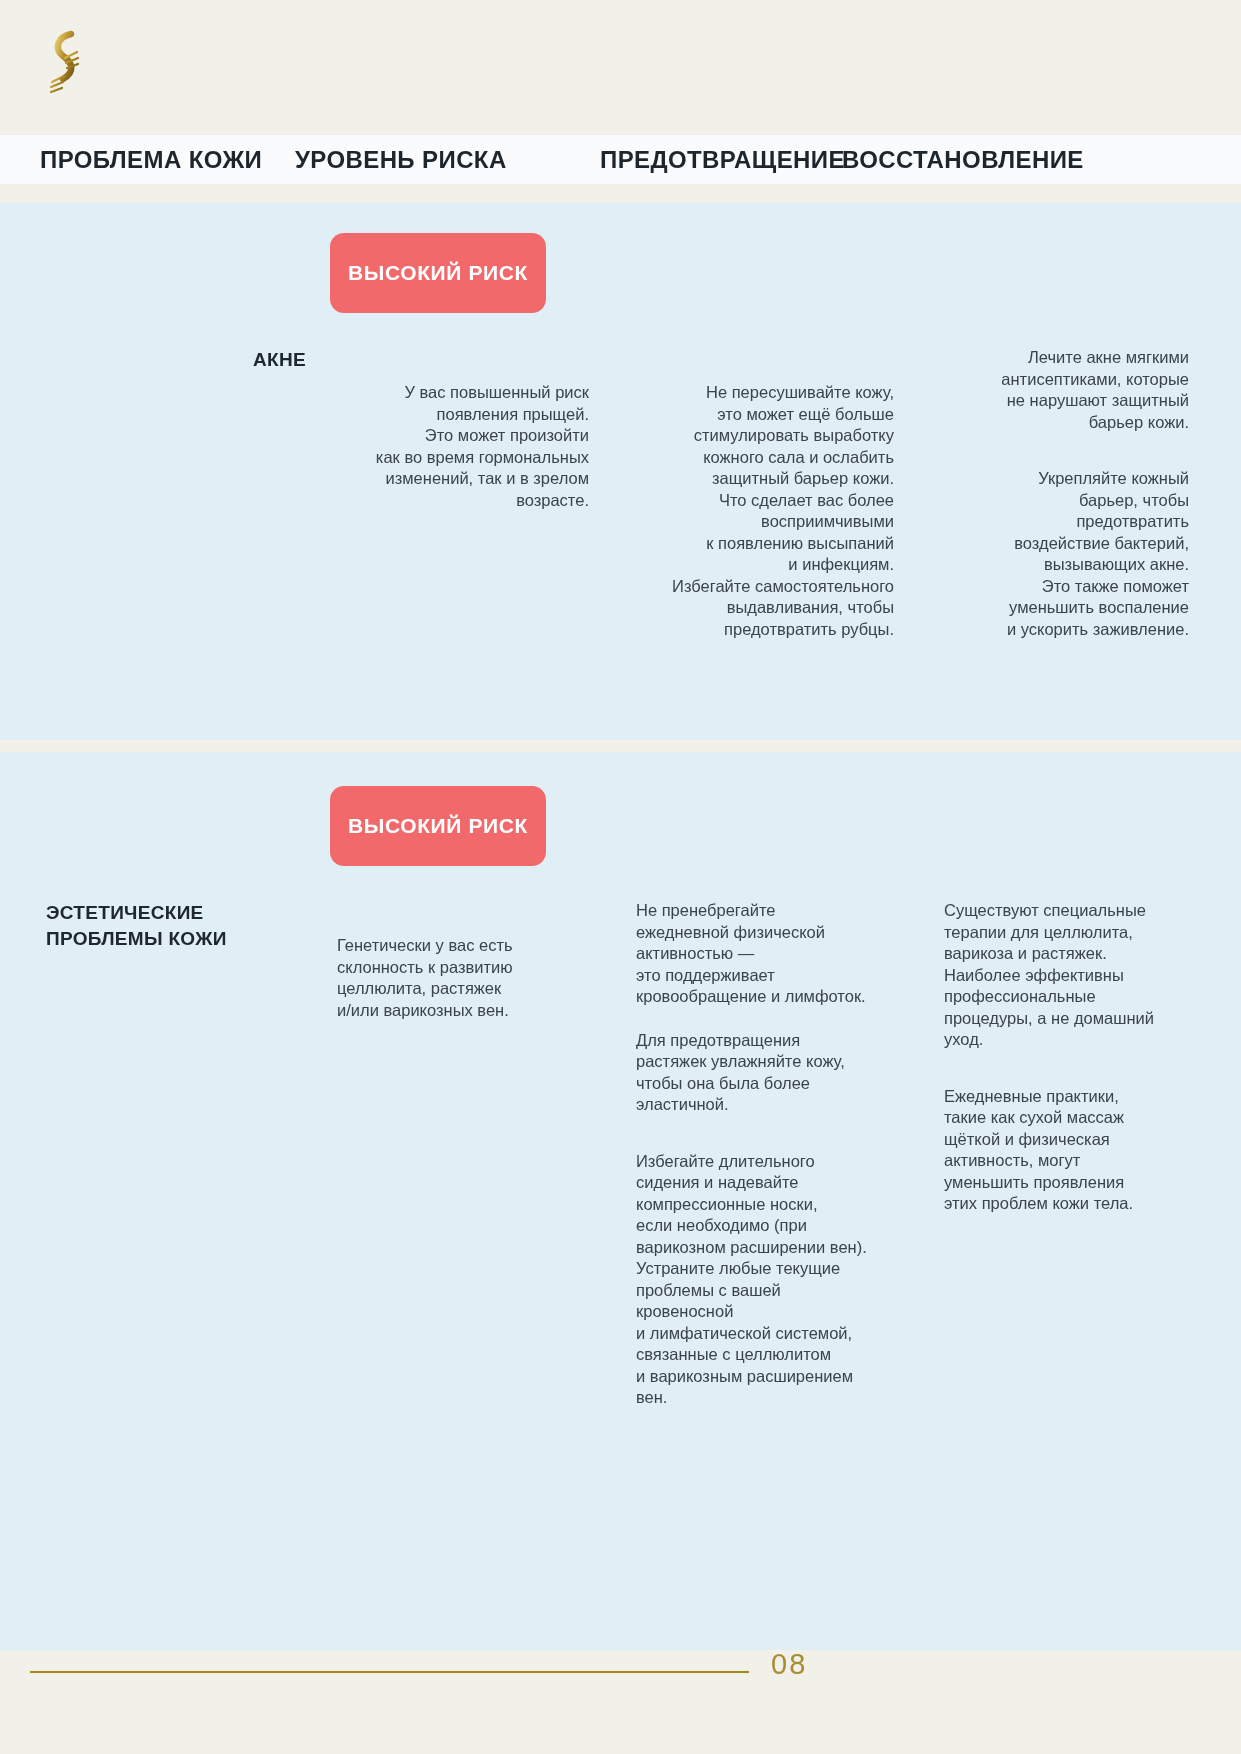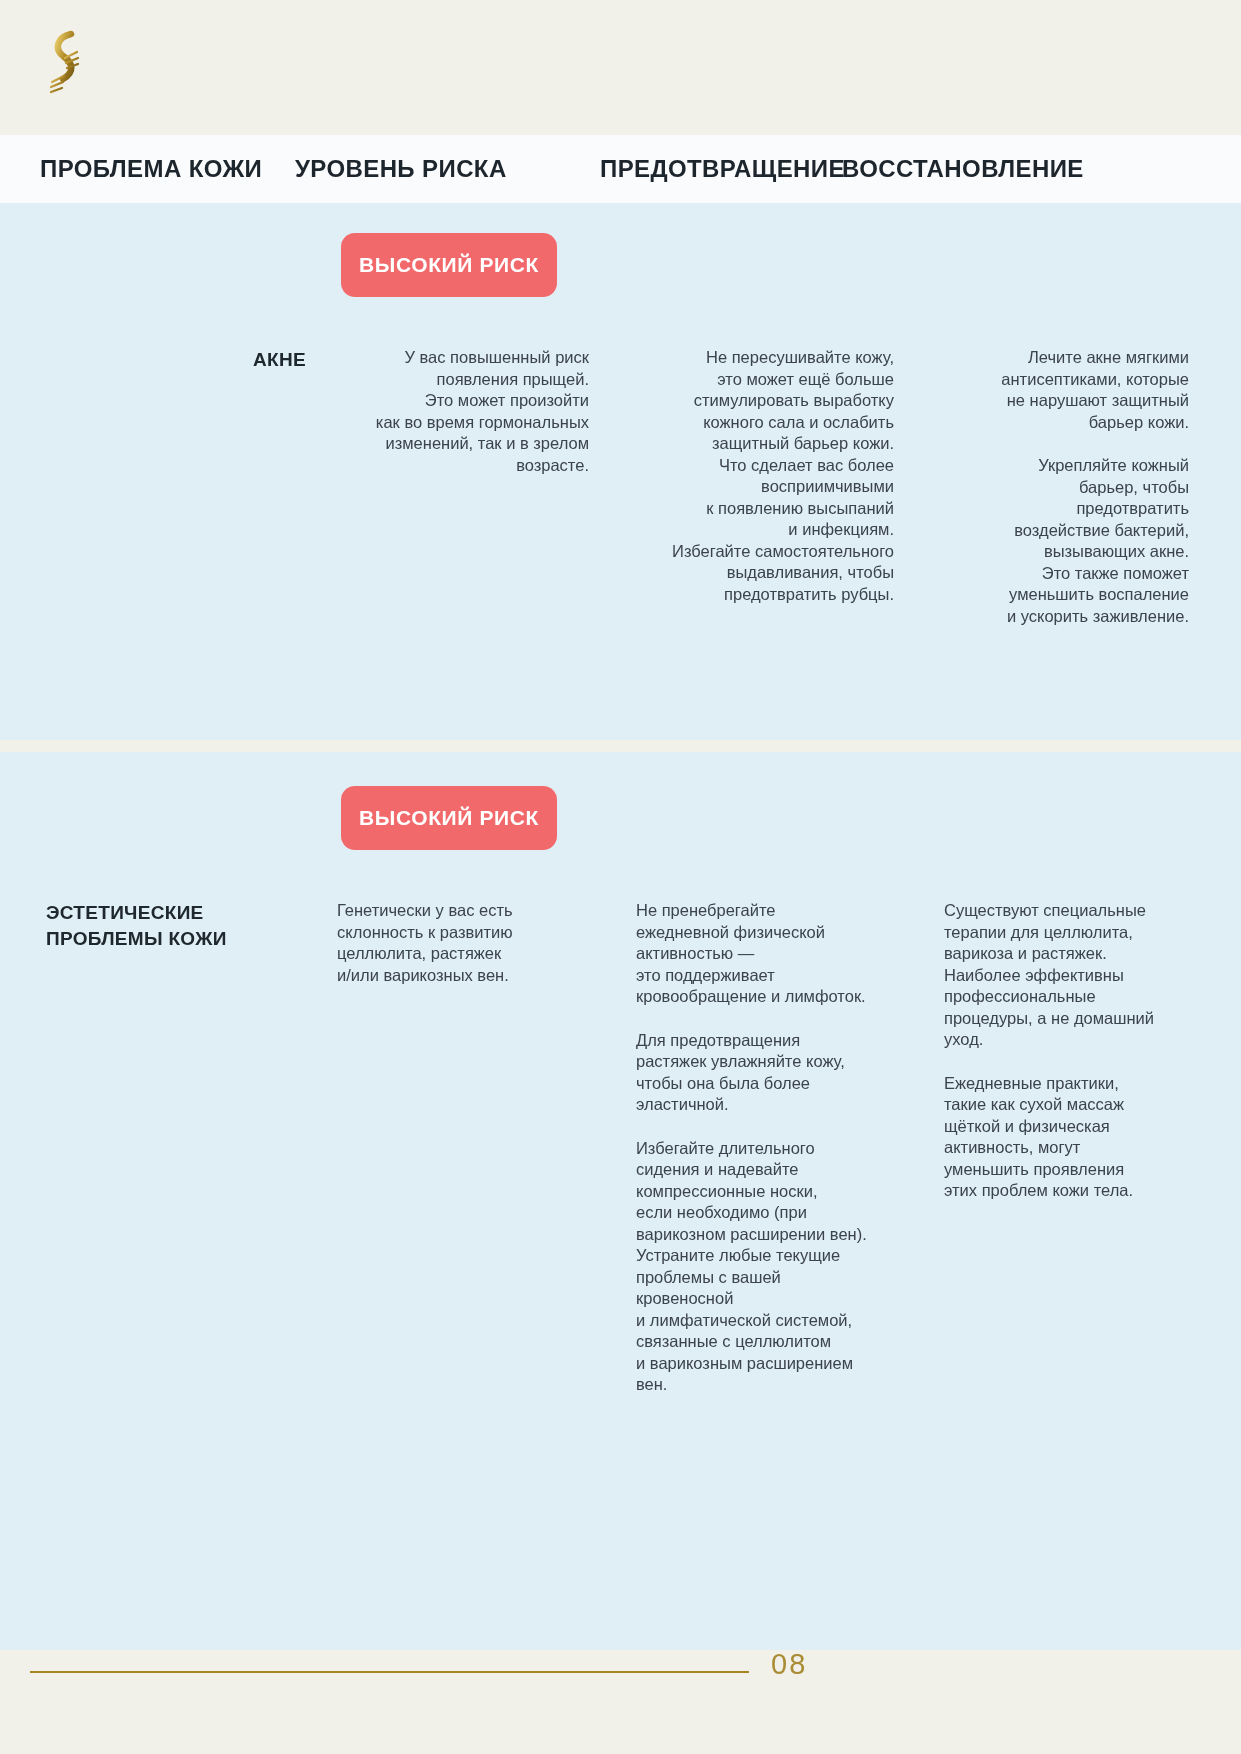--- a/index.html
+++ b/index.html
@@ -8,34 +8,34 @@
     width:1241px;
     height:1754px;
     background:#f1f0e9;
     font-family:"Liberation Sans","DejaVu Sans",sans-serif;
     overflow:hidden;
   }
   
   .logo{position:absolute;left:44px;top:30px;width:42px;height:68px;}
   
   .header-band{
-    position:absolute;left:0;top:135px;width:100%;height:68px;
+    position:absolute;left:0;top:135px;width:100%;height:49px;
     background:#fafbfd;
   }
   .header-band .hcol{
     position:absolute;top:50%;transform:translateY(-50%);
     font-size:24px;font-weight:700;color:#1d252d;letter-spacing:0.4px;white-space:nowrap;
   }
   .h1{left:40px}.h2{left:295px}.h3{left:600px}.h4{left:842px}
   
   .section{position:absolute;left:0;width:100%;background:#e0eef5;}
   .section-1{top:203px;height:537px;}
   .section-2{top:752px;height:898px;}
   .badge{
-    position:absolute;left:341px;width:216px;height:64px;
+    position:absolute;left:330px;width:216px;height:80px;
     background:#f2696b;border-radius:14px;
     color:#ffffff;font-weight:700;font-size:21px;letter-spacing:0.6px;
     display:flex;align-items:center;justify-content:center;white-space:nowrap;
   }
   .section-1 .badge{top:30px;}
   .section-2 .badge{top:34px;}
   .col{position:absolute;}
   .section-1 .col{top:144px;text-align:right;}
   .section-2 .col{top:148px;}
   .col-problem{
@@ -44,21 +44,21 @@
     letter-spacing:0.3px;white-space:pre-line;
   }
   .col-risk{left:337px;width:252px;}
   .col-prevention{left:636px;width:258px;}
   .col-recovery{left:944px;width:245px;}
   .body-text p{
     margin:0 0 22px 0;
     font-size:16.5px;line-height:21.5px;color:#3b434e;
     white-space:pre-line;
   }
-  .body-text p:last-child{margin-bottom:0;}
+  .body-text p:last-child{margin-bottom:0;margin-top:35px;}
   
   .gold-line{position:absolute;left:30px;top:1671px;width:719px;height:2px;background:#a8861f;}
   .page-number{
     position:absolute;left:771px;top:1648px;
     font-size:29px;color:#a98c33;letter-spacing:2px;font-weight:400;
   }
 </style>
 </head>
 <body>
 

